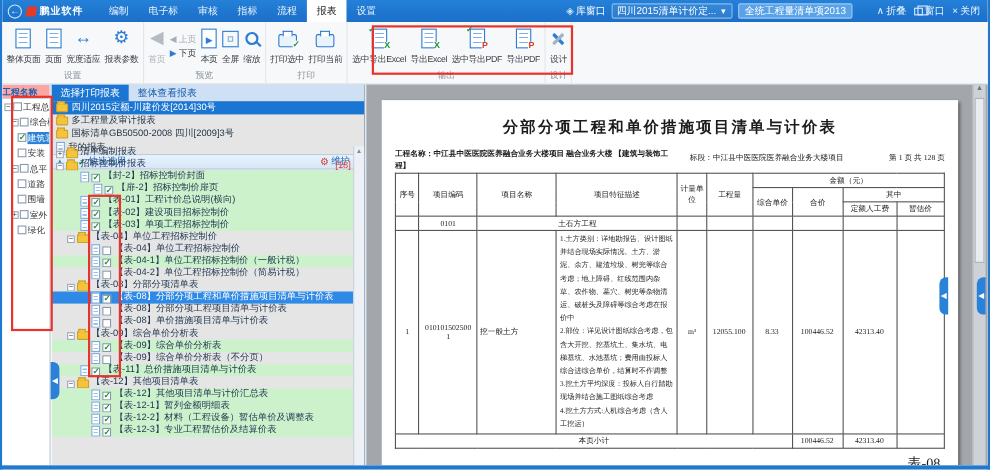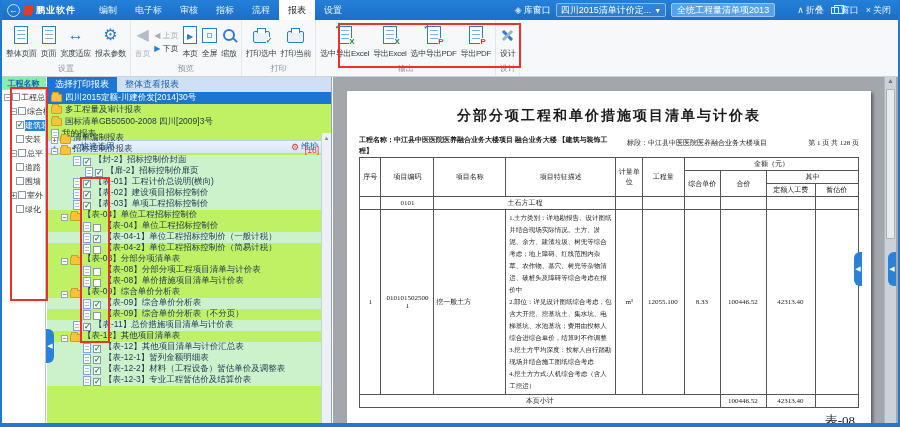--- a/index.html
+++ b/index.html
@@ -64,31 +64,31 @@
   .zm::after { content:""; position:absolute; width:6px; height:2px; background:#2b7cd3; right:-5px; bottom:-2px;
                transform:rotate(45deg); }
   .dg { width:15px; height:15px; position:relative; }
   .dg::before,.dg::after { content:""; position:absolute; left:1px; right:1px; top:6px; height:3px; border-radius:1px; }
   .dg::before { background:#2b7cd3; transform:rotate(45deg); }
   .dg::after { background:#9fb4c9; transform:rotate(-45deg); }
 
   
   #content { position:absolute; left:0; top:77px; width:896px; height:346px; }
   #project-panel { position:absolute; left:0; top:0; width:44px; height:100%; background:#fff; border-right:1px solid #b9c6d4; overflow:hidden; }
-  #project-header { height:13px; background:#86efac; border-bottom:1px solid #c3d2e2; color:#1a5fae; font-weight:bold;
-                    font-size:8px; text-align:center; line-height:13px; }
+  #project-header { height:13px; background:#fca5a5; border-bottom:1px solid #c3d2e2; color:#1a5fae; font-weight:bold;
+                    font-size:8px; line-height:13px; }
   .pitem { display:flex; align-items:center; height:14px; font-size:8px; color:#333; white-space:nowrap; overflow:hidden; }
   .pexp { width:7px; height:7px; border:1px solid #98a5b2; background:#fff; font-size:7px; line-height:5px; text-align:center;
           color:#333; margin-right:1px; flex:none; }
   .cb { width:8px; height:8px; border:1px solid #8899aa; background:#fff; position:relative; flex:none; margin-right:1px; }
   .cb.checked::after { content:"✓"; position:absolute; left:0; top:-2px; color:#1d8f3e; font-size:8px; font-weight:bold; }
   .plabel { overflow:hidden; }
   .plabel.sel { background:#2a82d8; color:#fff; }
 
-  #report-panel { position:absolute; left:45px; top:0; width:285px; height:100%; background:#bef264; border-right:1px solid #8fa6bd; }
+  #report-panel { position:absolute; left:45px; top:0; width:285px; height:100%; background:#e5e5e5; border-right:1px solid #8fa6bd; }
   #tabs { height:15px; background:#cfe0f4; display:flex; font-size:9px; }
   .tab { padding:0 8px; line-height:15px; color:#1a5fae; }
   .tab.active { background:#1b76d3; color:#fff; }
   .librow { display:flex; align-items:center; height:12px; font-size:8.5px; color:#24374a; gap:3px; padding-left:4px; white-space:nowrap; }
   .librow.sel { background:#1b76d3; color:#fff; }
   .folder { width:11px; height:8px; background:#f5c33c; border:1px solid #caa22a; border-radius:1px; position:relative; flex:none; }
   .folder::before { content:""; position:absolute; top:-3px; left:0; width:5px; height:2px; background:#f5c33c;
                     border:1px solid #caa22a; border-bottom:none; }
   #tree-toolbar { height:14px; background:linear-gradient(#eaf3fc,#d5e7f8); border-top:1px solid #b9cfe6; border-bottom:1px solid #b9cfe6;
                   display:flex; align-items:center; font-size:8.5px; color:#1a5fae; gap:3px; padding:0 4px; }
@@ -456,20 +456,25 @@
           </div>
           <div class="trow" style="padding-left: 36px;">
             <span class="pgi"></span>
             <span class="cb"></span>
             <span>【表-04-2】单位工程招标控制价（简易计税）</span>
           </div>
           <div class="trow" style="padding-left: 14px;">
             <span class="texp">−</span>
             <span class="folder"></span>
             <span>【表-08】分部分项清单表</span>
+          </div>
+          <div class="trow blue" style="padding-left: 36px;">
+            <span class="pgi"></span>
+            <span class="cb checked"></span>
+            <span>【表-08】分部分项工程和单价措施项目清单与计价表</span>
           </div>
           <div class="trow" style="padding-left: 36px;">
             <span class="pgi"></span>
             <span class="cb"></span>
             <span>【表-08】分部分项工程项目清单与计价表</span>
           </div>
           <div class="trow" style="padding-left: 36px;">
             <span class="pgi"></span>
             <span class="cb"></span>
             <span>【表-08】单价措施项目清单与计价表</span>

